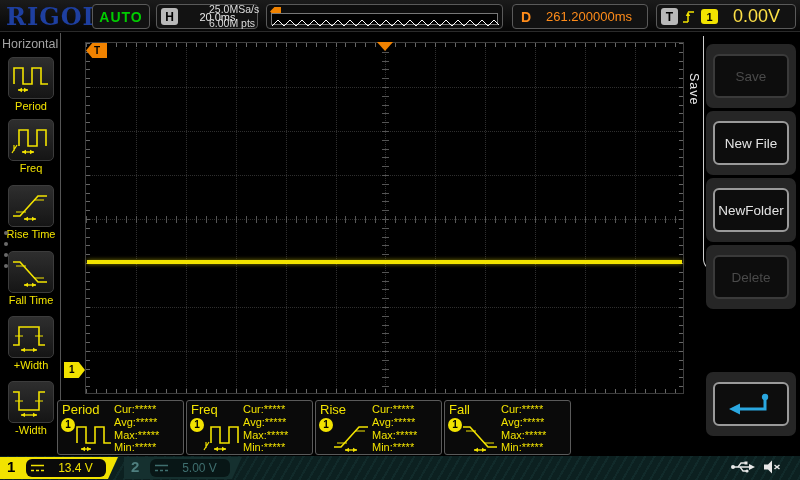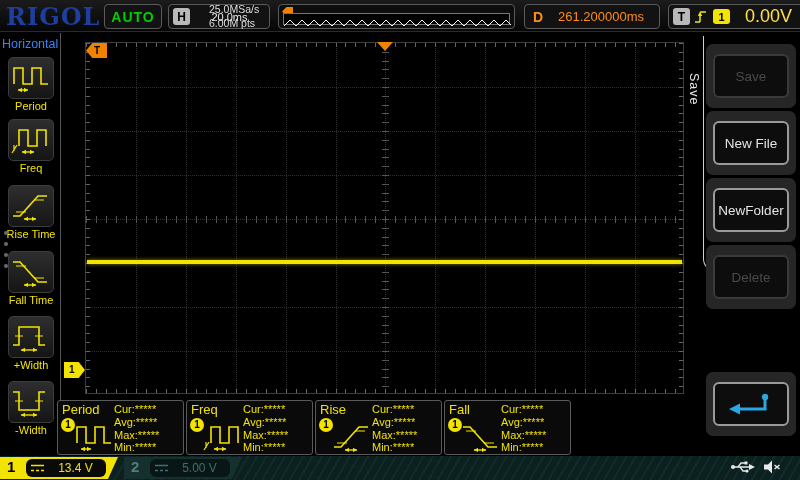--- a/index.html
+++ b/index.html
@@ -6,21 +6,21 @@
   html,body { width:800px; height:480px; background:#000; overflow:hidden;
               font-family:"Liberation Sans", sans-serif; }
   #screen { position:relative; width:800px; height:480px; background:#000; }
 
   
   #topbar { position:absolute; left:0; top:0; width:800px; height:32px;
             background:linear-gradient(#1b1b1b,#060606); border-bottom:1px solid #2a2a2a; }
   #logo { position:absolute; left:6px; top:2px; font-family:"DejaVu Serif", serif;
           font-weight:bold; font-size:24px; color:#1e3fa0; letter-spacing:1px; }
   .tb-box { position:absolute; top:4px; height:25px; background:#121212;
-            border:1px solid #5a5a5a; border-radius:4px; display:flex; align-items:center;margin-left:12px; }
+            border:1px solid #5a5a5a; border-radius:4px; display:flex; align-items:center; }
   #auto-box { left:92px; width:58px; justify-content:center; }
   #auto-box span { color:#0c0; font-weight:bold; font-size:14px; letter-spacing:1px; }
   #h-box { left:156px; width:102px; }
   .ltr-chip { width:17px; height:17px; background:#b9b9b9; border-radius:3px; color:#000;
               font-weight:bold; font-size:12px; display:flex; align-items:center;
               justify-content:center; margin-left:4px; }
   #h-box .tb-val { color:#e8e8e8; font-size:11px; flex:1; text-align:center; }
   #acq { position:absolute; left:209px; top:2px; width:58px; height:29px;
          color:#dcdcdc; font-size:10.5px; line-height:14px; }
   #preview { left:266px; width:237px; background:#0d0d0d; }
@@ -32,21 +32,21 @@
   #d-box .d-ltr { color:#ff8c1a; font-weight:bold; font-size:14px; margin-left:8px; }
   #d-box .tb-val { color:#ff8c1a; font-size:13px; flex:1; text-align:center; }
   #t-box { left:656px; width:140px; }
   .src-chip { width:17px; height:15px; background:#f2e300; border-radius:3px; color:#000;
               font-weight:bold; font-size:11px; display:flex; align-items:center;
               justify-content:center; margin-left:4px; }
   #t-box .tb-val { color:#fde047; font-size:18px; flex:1; text-align:center; }
 
   
   #left-menu { position:absolute; left:0; top:33px; width:62px; height:422px; background:#000; }
-  #left-menu-title { position:absolute; left:2px; top:4px; width:60px; color:#3b82f6;
+  #left-menu-title { position:absolute; left:2px; top:4px; width:60px; color:#a3a3a3;
                      font-size:12.5px; }
   #left-sep { position:absolute; left:60px; top:33px; width:1px; height:422px; background:#555; }
   .side-item { position:absolute; left:6px; width:50px; text-align:center; cursor:pointer; }
   .side-btn { width:46px; height:42px; margin:0 auto; background:linear-gradient(#2e2e2e,#151515);
               border:1px solid #3c3c3c; border-radius:5px; display:flex; align-items:center;
               justify-content:center; }
   .side-label { margin-top:1px; color:#f2e300; font-size:11px; white-space:nowrap; }
   .dots { position:absolute; left:4px; top:198px; }
   .dots i { display:block; width:4px; height:4px; border-radius:50%; background:#6a6a6a;
             margin-bottom:7px; }

